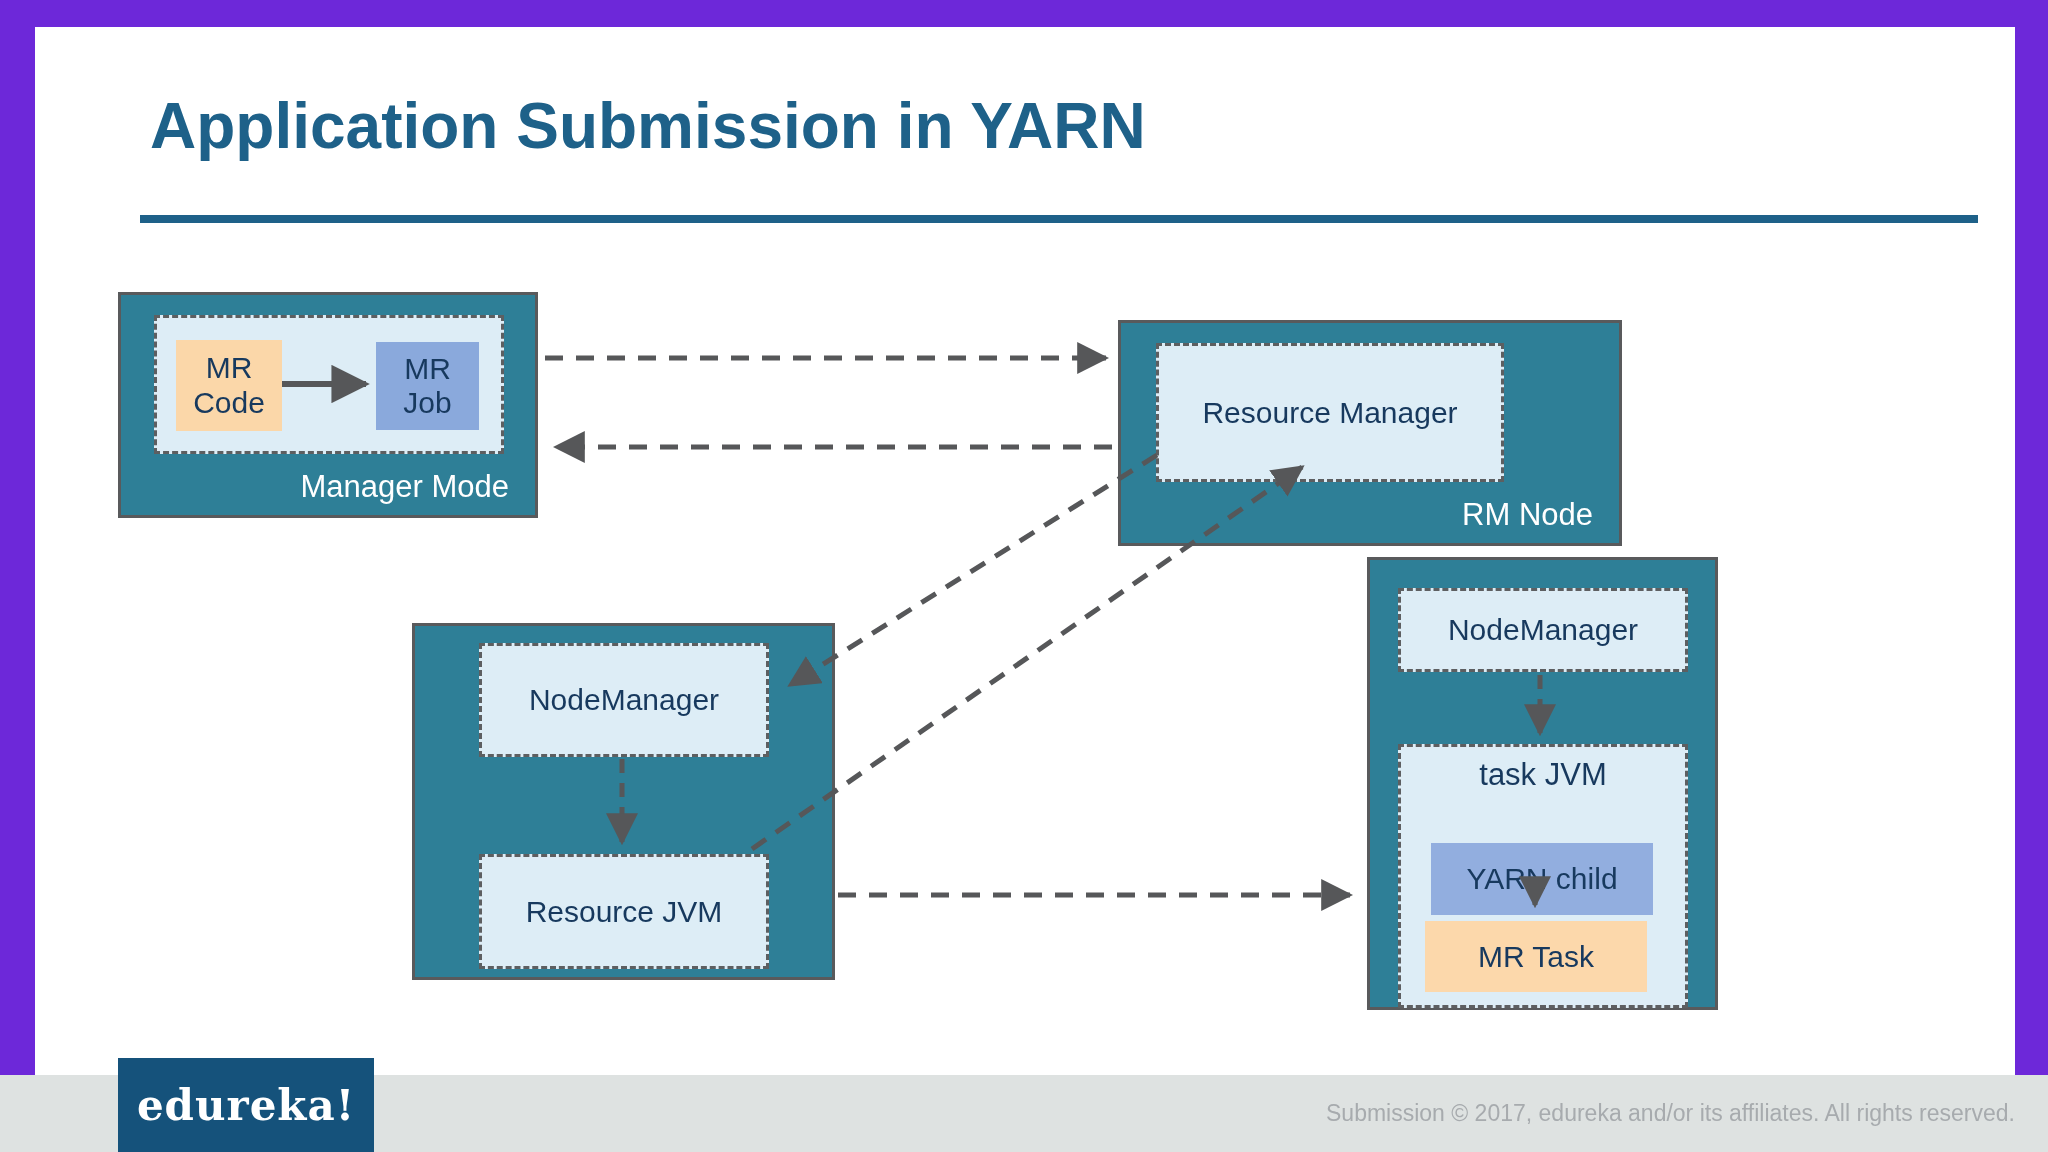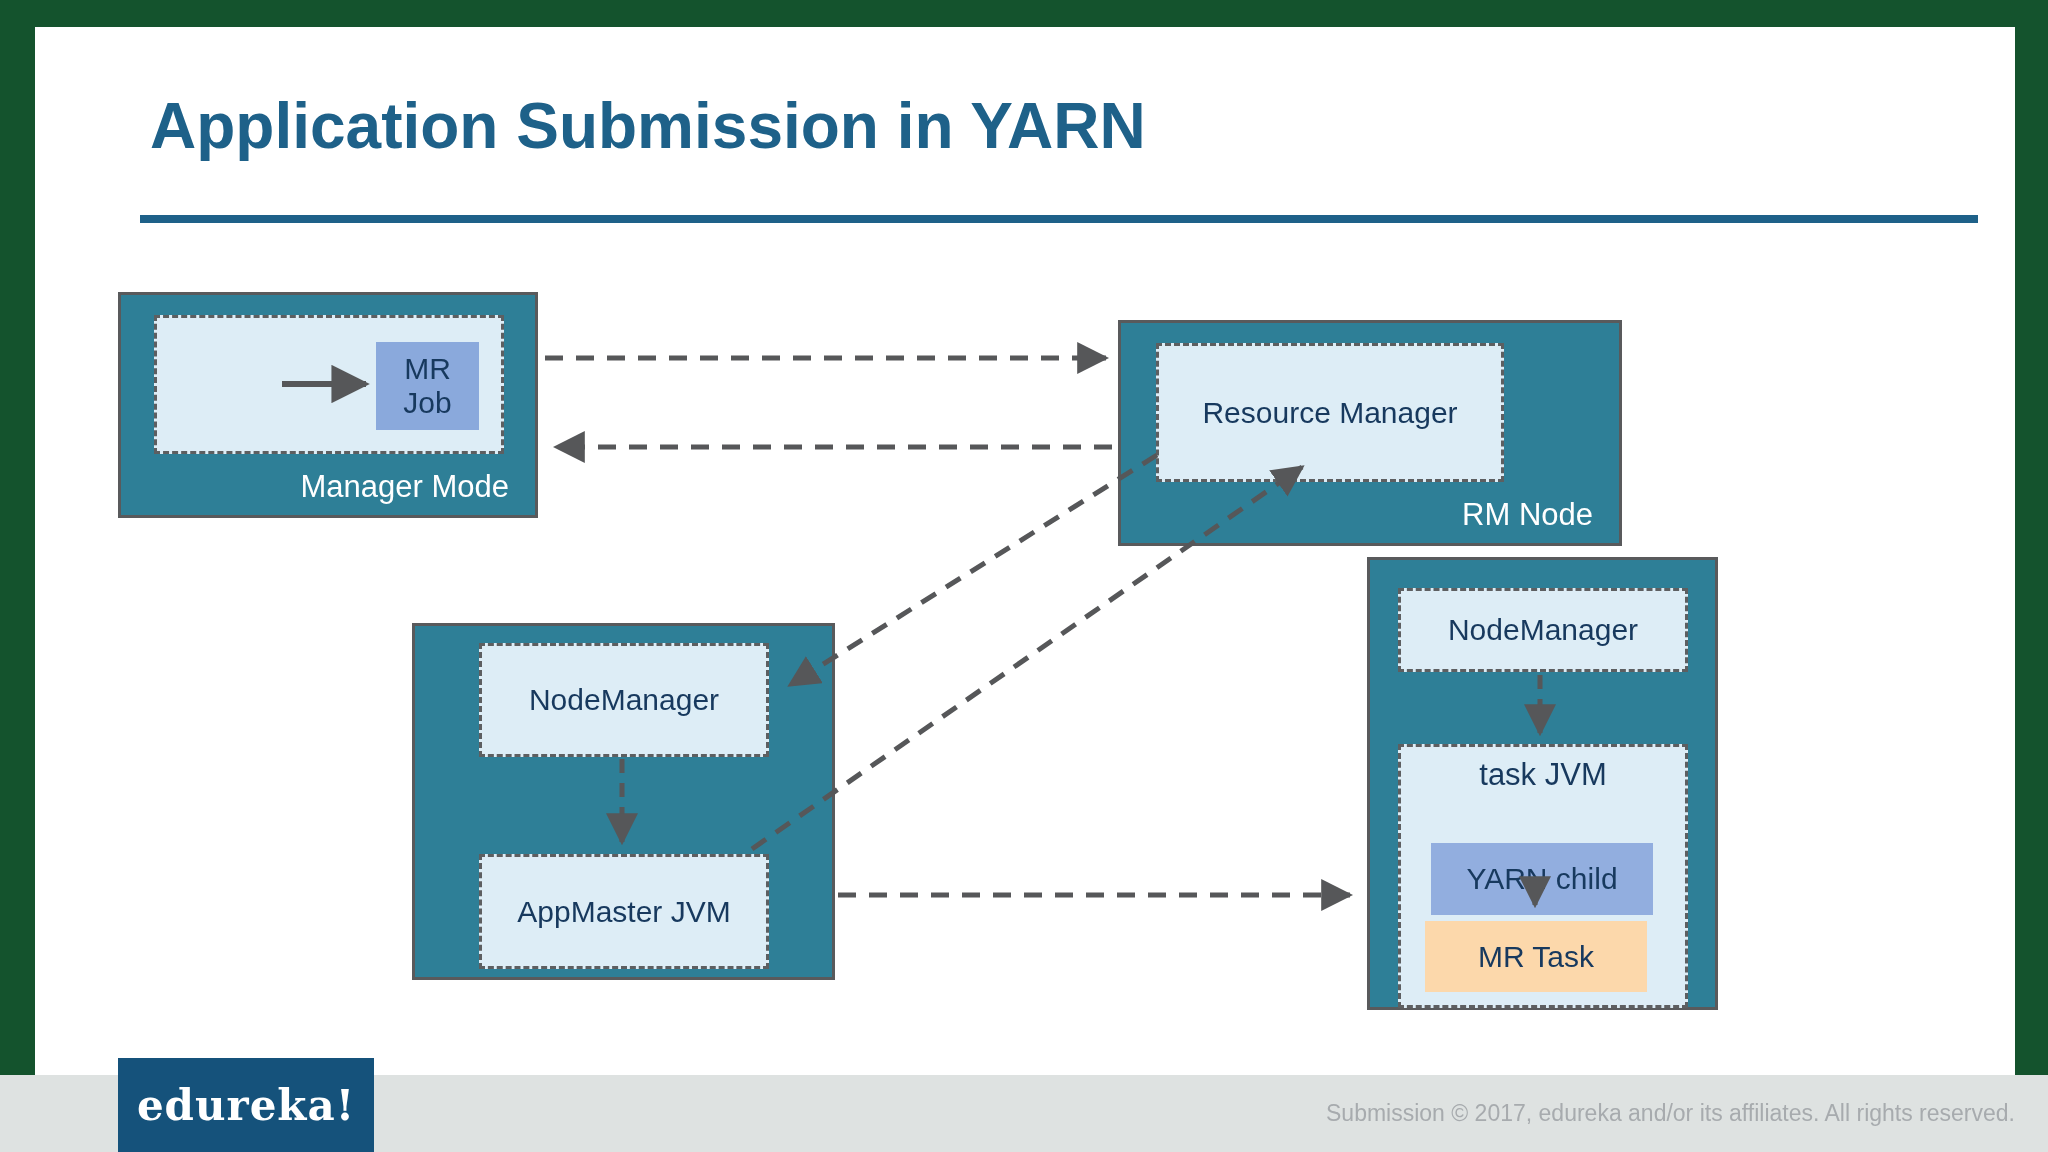--- a/index.html
+++ b/index.html
@@ -2,21 +2,21 @@
 <html><head>
 <meta charset="utf-8">
 <style>
   html, body { margin: 0; padding: 0; background: #c9cecd; }
   * { box-sizing: border-box; }
 
   .stage {
     position: relative;
     width: 2048px;
     height: 1152px;
-    background: #14532d;
+    background: #6d28d9;
     overflow: hidden;
     font-family: "Liberation Sans", sans-serif;
     padding-left: 19px;
   }
 
   .slide {
     position: absolute;
     left: 35px; top: 27px;
     width: 1980px; height: 1048px;
     background: #ffffff;
@@ -158,33 +158,34 @@
 
 <div class="stage">
 
   <div class="slide">
     <div class="slide-title">Application Submission in YARN</div>
     <div class="title-rule"></div>
   </div>
 
   <div class="node" id="client-node">
     <div class="inner-box" id="client-inner">
+      <div id="mr-code-box">MR Code</div>
       <div id="mr-job-box">MR Job</div>
     </div>
     <div class="node-caption">Manager Mode</div>
   </div>
 
   <div class="node" id="rm-node">
     <div class="inner-box" id="rm-inner">Resource Manager</div>
     <div class="node-caption">RM Node</div>
   </div>
 
   <div class="node" id="appmaster-node">
     <div class="inner-box" id="am-nm-inner">NodeManager</div>
-    <div class="inner-box" id="am-jvm-inner">AppMaster JVM</div>
+    <div class="inner-box" id="am-jvm-inner">Resource JVM</div>
   </div>
 
   <div class="node" id="task-node">
     <div class="inner-box" id="task-nm-inner">NodeManager</div>
     <div class="inner-box" id="task-jvm-inner">
       <div class="task-jvm-title">task JVM</div>
       <div id="yarn-child-box">YARN child</div>
       <div id="mr-task-box">MR Task</div>
     </div>
   </div>

